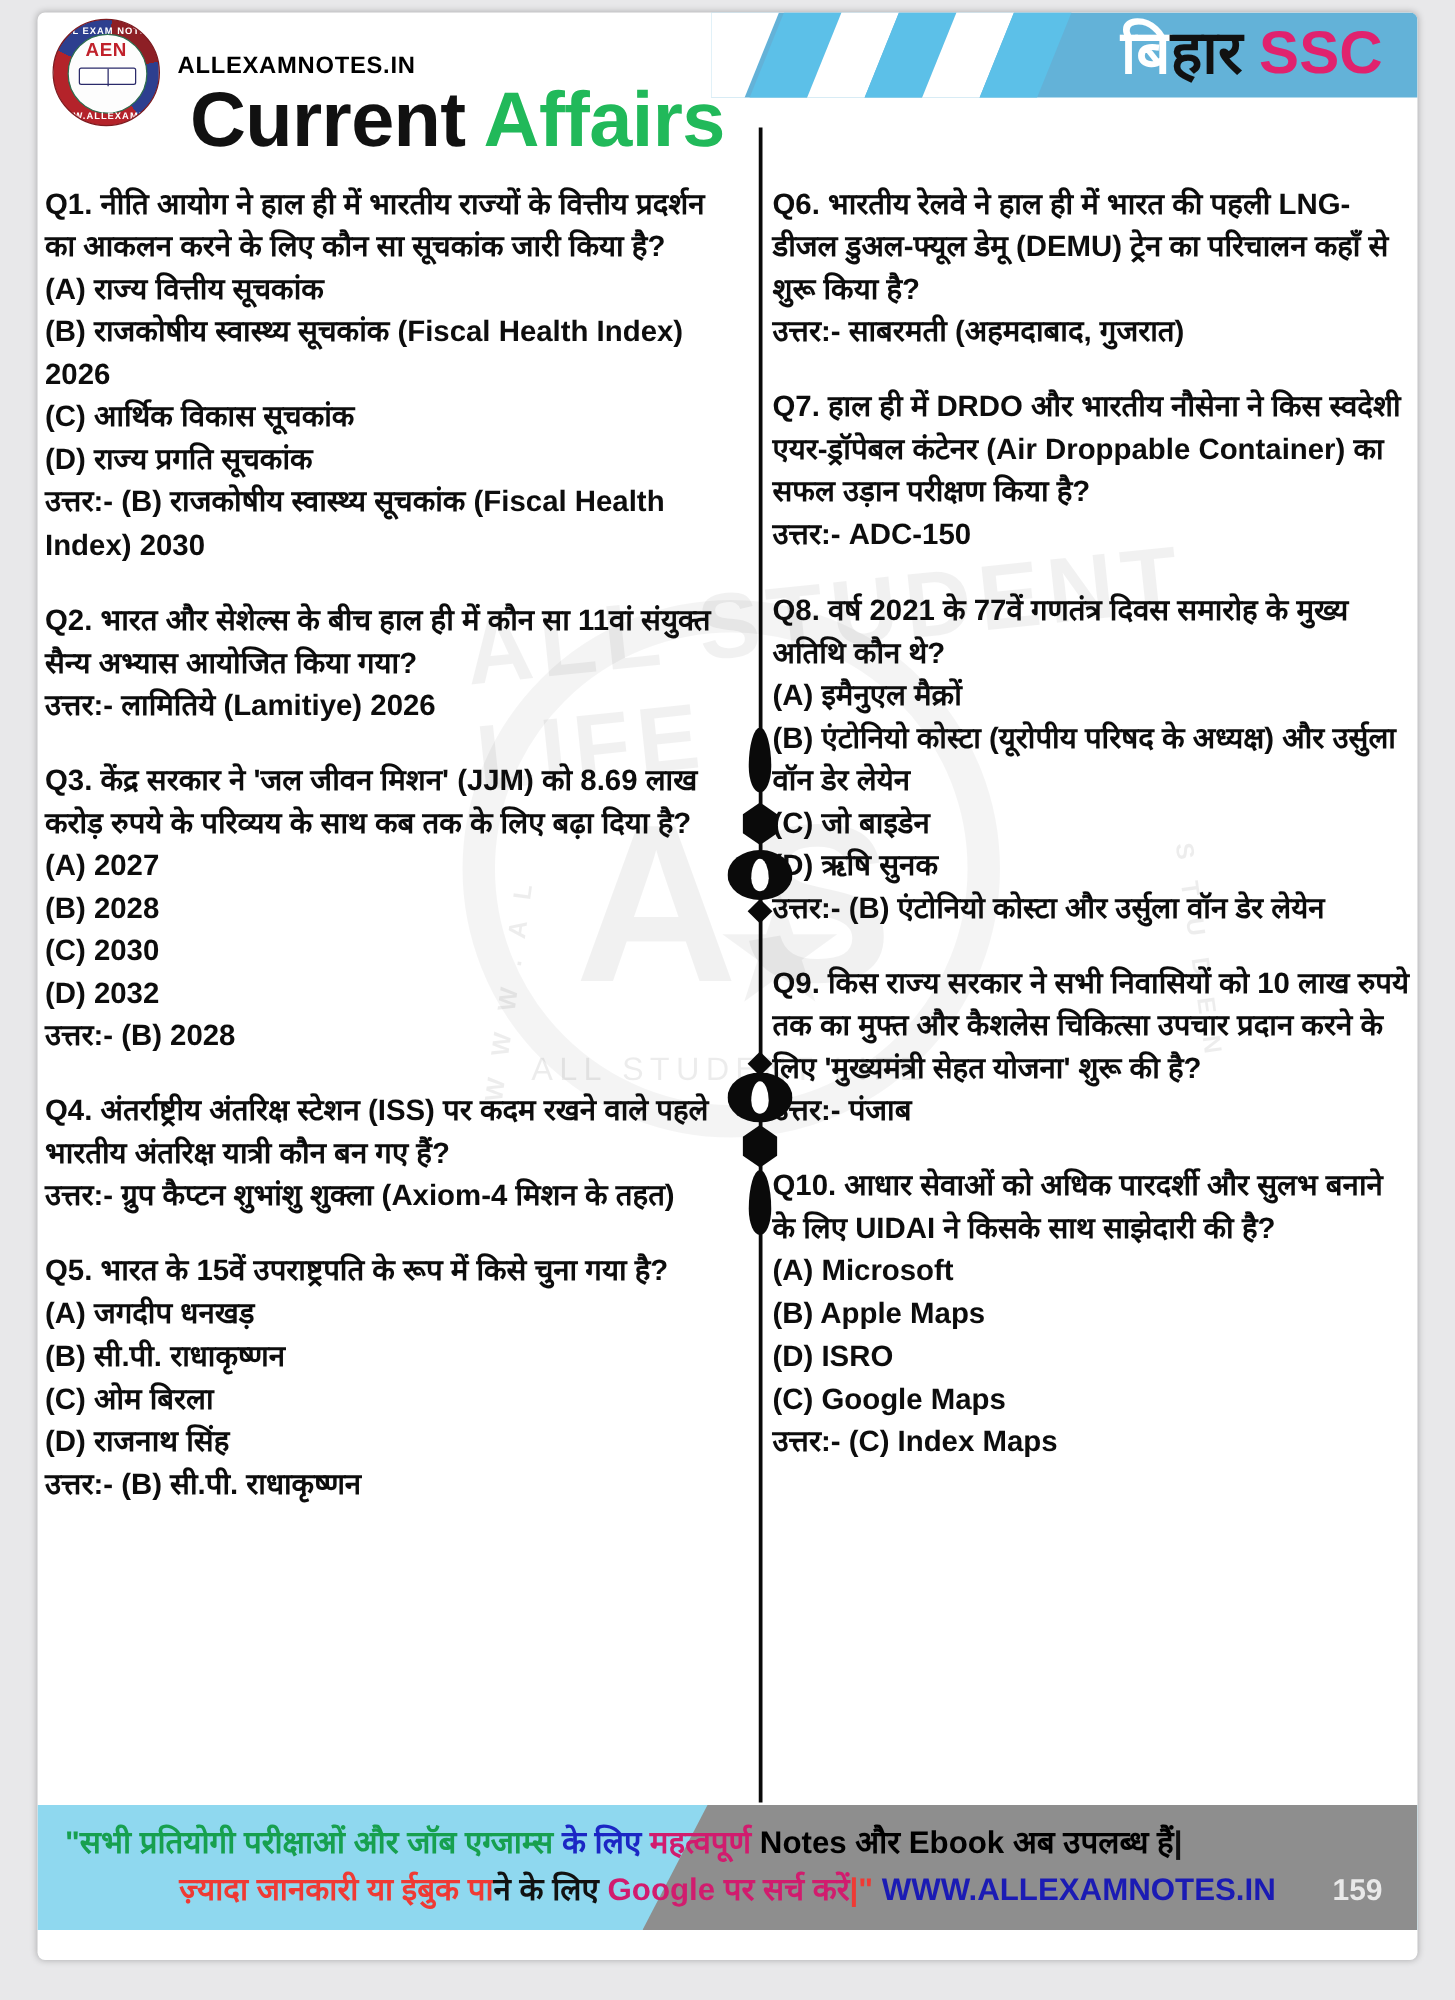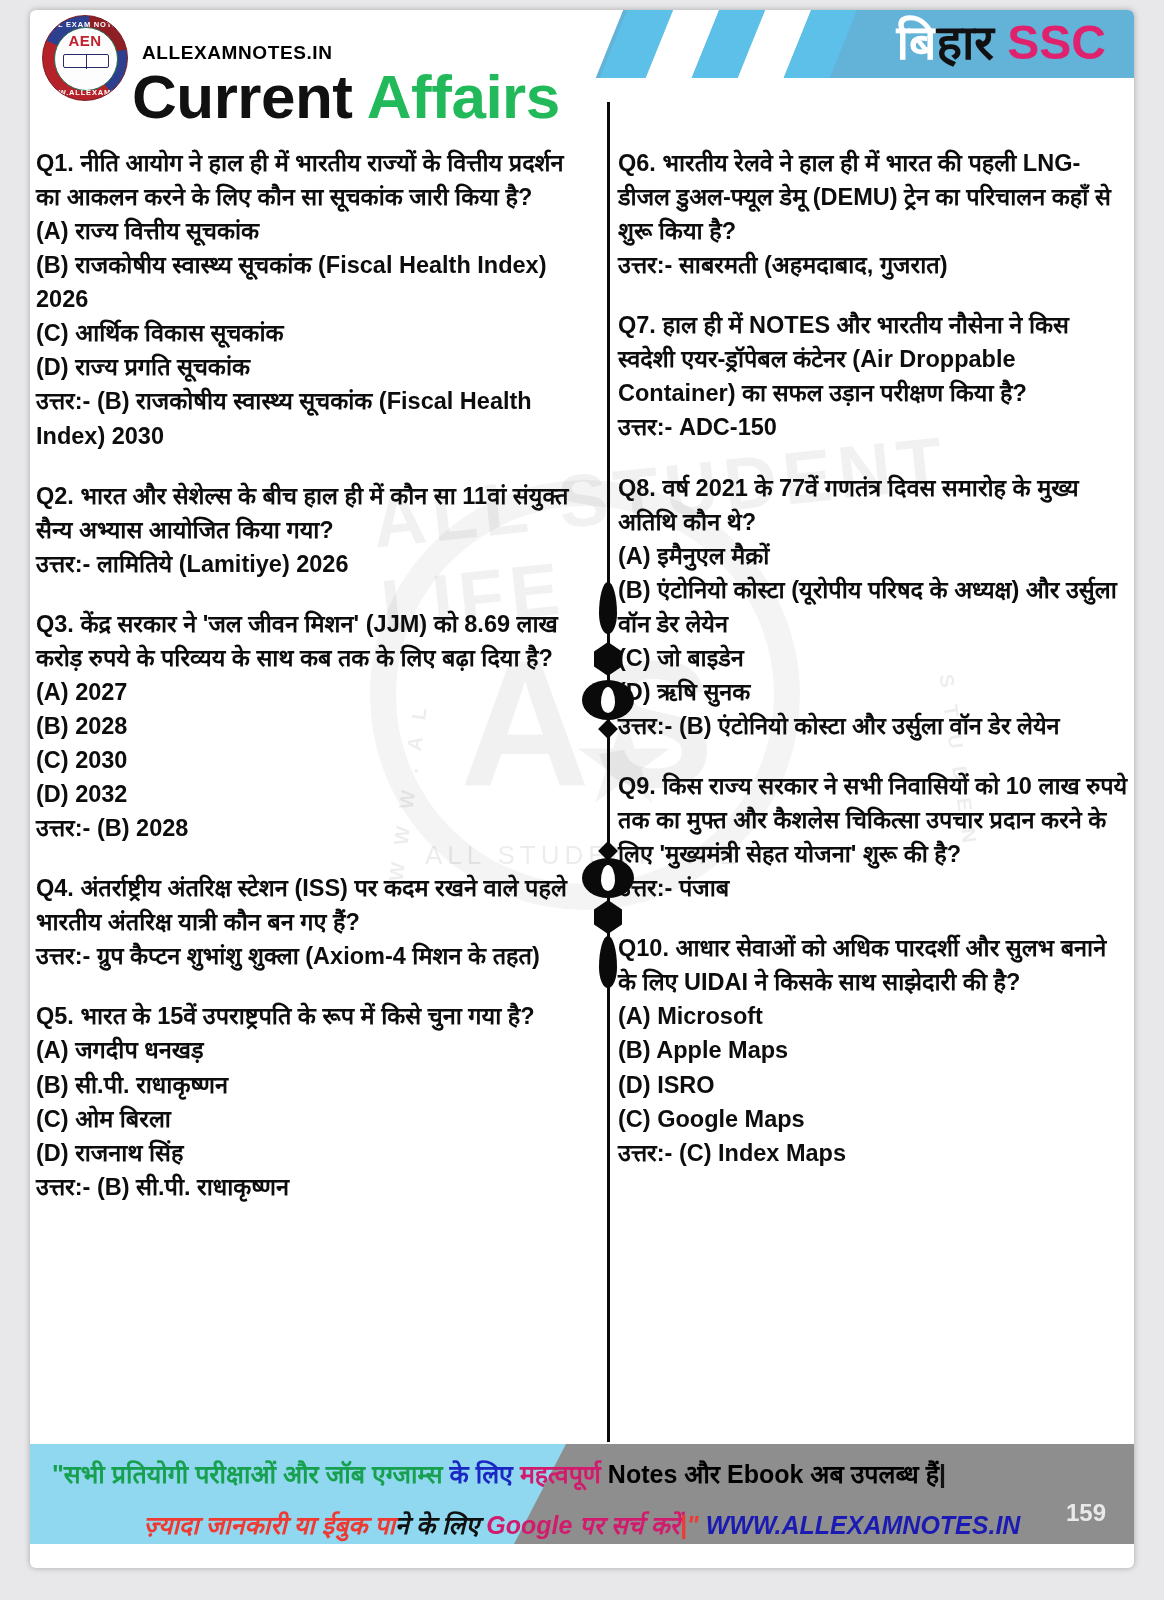--- a/index.html
+++ b/index.html
@@ -62,21 +62,21 @@
 
   .brand {
     position:absolute; left:112px; top:32px;
     font-size:19px; font-weight:bold; color:#000000; letter-spacing:.6px;
   }
   .title {
     position:absolute; left:102px; top:56px;
     font-size:62px; font-weight:bold; letter-spacing:-0.5px;
     line-height:1;
   }
-  .title .t1 { color:#111111; }
+  .title .t1 { color:#111111;margin-left:20px; }
   .title .t2 { color:#21b95a; }
 
   
   .bluebar {
     position:absolute; right:0; top:0;
     width:565px; height:68px;
     background:#63b2d8;
     overflow:hidden;
   }
   .bluebar .stripe {
@@ -194,21 +194,21 @@
     position:absolute; right:0; top:0; width:640px; height:100px;
     background:#8e8e8e;
     clip-path:polygon(72px 0, 100% 0, 100% 100%, 20px 100%);
   }
   .footer .l1, .footer .l2 {
     position:absolute; left:0; width:1104px;
     font-size:25px; font-weight:bold; line-height:1;
     white-space:nowrap;
   }
   .footer .l1 { top:18px; padding-left:22px; }
-  .footer .l2 { top:69px; text-align:center;font-style:italic; }
+  .footer .l2 { top:56px; text-align:center; }
   .c-green  { color:#17a04f; }
   .c-blue   { color:#1b27c4; }
   .c-pink   { color:#d11c6e; }
   .c-white  { color:#000000; }
   .c-red    { color:#ef3a34; }
   .c-dark   { color:#111111; }
   .c-navy   { color:#1b1bb4; }
   .pageno {
     position:absolute; right:28px; top:55px;
     font-size:24px; color:#e9e9e9; font-weight:bold;
@@ -306,21 +306,21 @@
             <div class="ln">(D) राजनाथ सिंह</div>
             <div class="ln">उत्तर:- (B) सी.पी. राधाकृष्णन</div>
           </div>
         </div>
       <div class="col right" id="colR">
           <div class="qblock">
             <div class="ln">Q6. भारतीय रेलवे ने हाल ही में भारत की पहली LNG-डीजल डुअल-फ्यूल डेमू (DEMU) ट्रेन का परिचालन कहाँ से शुरू किया है?</div>
             <div class="ln">उत्तर:- साबरमती (अहमदाबाद, गुजरात)</div>
           </div>
           <div class="qblock">
-            <div class="ln">Q7. हाल ही में NOTES और भारतीय नौसेना ने किस स्वदेशी एयर-ड्रॉपेबल कंटेनर (Air Droppable Container) का सफल उड़ान परीक्षण किया है?</div>
+            <div class="ln">Q7. हाल ही में DRDO और भारतीय नौसेना ने किस स्वदेशी एयर-ड्रॉपेबल कंटेनर (Air Droppable Container) का सफल उड़ान परीक्षण किया है?</div>
             <div class="ln">उत्तर:- ADC-150</div>
           </div>
           <div class="qblock">
             <div class="ln">Q8. वर्ष 2021 के 77वें गणतंत्र दिवस समारोह के मुख्य अतिथि कौन थे?</div>
             <div class="ln">(A) इमैनुएल मैक्रों</div>
             <div class="ln">(B) एंटोनियो कोस्टा (यूरोपीय परिषद के अध्यक्ष) और उर्सुला वॉन डेर लेयेन</div>
             <div class="ln">(C) जो बाइडेन</div>
             <div class="ln">(D) ऋषि सुनक</div>
             <div class="ln">उत्तर:- (B) एंटोनियो कोस्टा और उर्सुला वॉन डेर लेयेन</div>
           </div>

